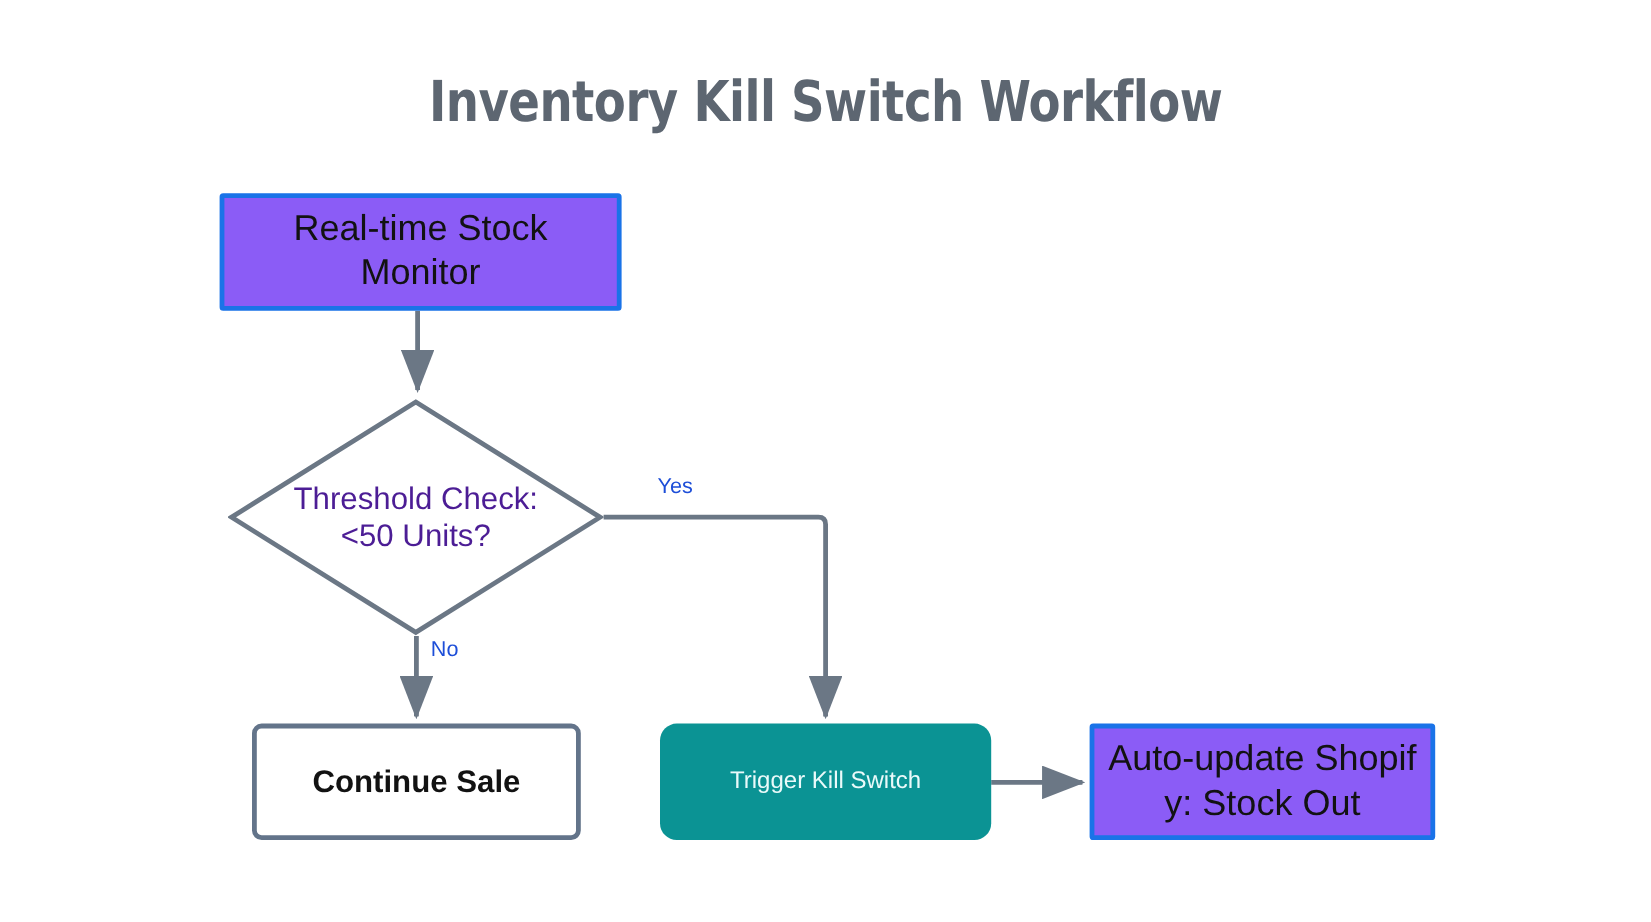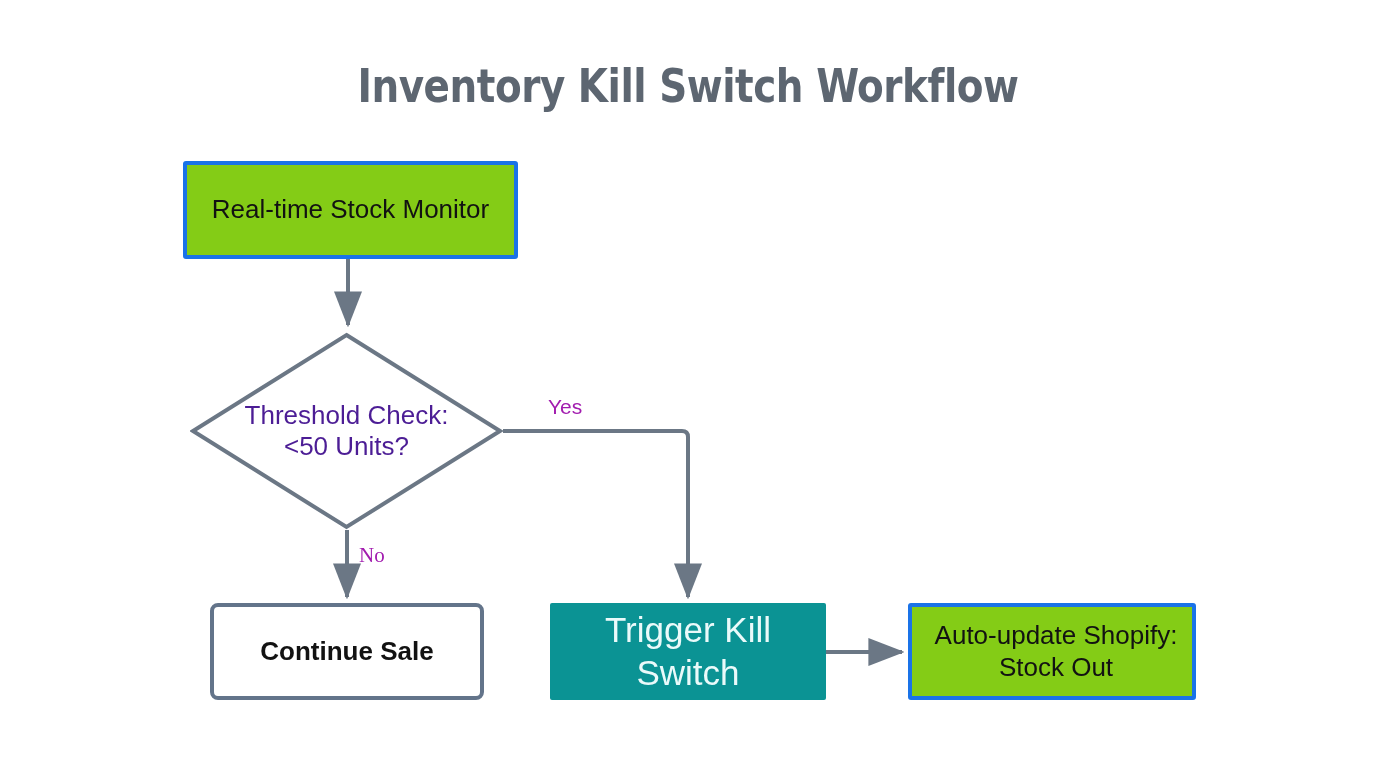--- a/index.html
+++ b/index.html
@@ -62,42 +62,41 @@
     display: block;
     width: 100%;
     padding: 0 6px;
     box-sizing: border-box;
   }
 
   
   .box-blue {
     border: 4px solid #1a73e8;
     border-radius: 3px;
-    background: #84cc16;
+    background: #8b5cf6;
     color: #121212;
-    font-size: 26px;
-    justify-content: flex-end;
+    font-size: 30px;
   }
 
   
   .box-gray {
     border: 4px solid #63748a;
     border-radius: 8px;
     background: #ffffff;
     color: #121212;
     font-size: 26px;
   }
 
   
   .box-teal {
     border: none;
-    border-radius: 2px;
+    border-radius: 14px;
     background: #0b9394;
     color: #eafafa;
-    font-size: 35px;
+    font-size: 20px;
   }
 
   
   .diamond-wrap {
     position: absolute;
   }
   .diamond-wrap svg {
     position: absolute;
     left: 0;
     top: 0;
@@ -114,22 +113,22 @@
     text-align: center;
     font-size: 26px;
     color: #4c1d95;
     line-height: 1.18;
     white-space: pre-line;
   }
 
   
   .edge-label {
     position: absolute;
-    font-size: 21px;
-    color: #a21caf;
+    font-size: 18px;
+    color: #1d4ed8;
     white-space: nowrap;
   }
 
   
   .wrap-anywhere {
     overflow-wrap: anywhere;
     word-break: break-all;
   }
 </style>
 </head>
@@ -158,21 +157,21 @@
       <path d="M347,530 L347,597" fill="none" stroke="#6b7785" stroke-width="4" marker-end="url(#arrowhead)"></path>
     </g>
 
     <g>
       <path d="M826,652 L902,652" fill="none" stroke="#6b7785" stroke-width="4" marker-end="url(#arrowhead)"></path>
     </g>
   </svg>
 
   <div class="edge-label" style="left:548px; top:395px;">Yes</div>
 
-  <div class="edge-label" style="left:359px; top:543px;font-family:Liberation Serif, serif;">No</div>
+  <div class="edge-label" style="left:359px; top:531px;">No</div>
 
   <div class="node box-blue" style="left:183px; top:161px; width:335px; height:98px;">
     <span class="node-label">Real-time Stock Monitor</span>
   </div>
 
   <div class="diamond-wrap" style="left:190px; top:332px; width:313px; height:198px;">
     <svg width="313" height="198" viewBox="0 0 313 198">
       <polygon points="156.5,3 310,99 156.5,195 3,99" fill="#ffffff" stroke="#6b7785" stroke-width="4" stroke-linejoin="miter"></polygon>
     </svg>
     <div class="diamond-text">Threshold Check:

